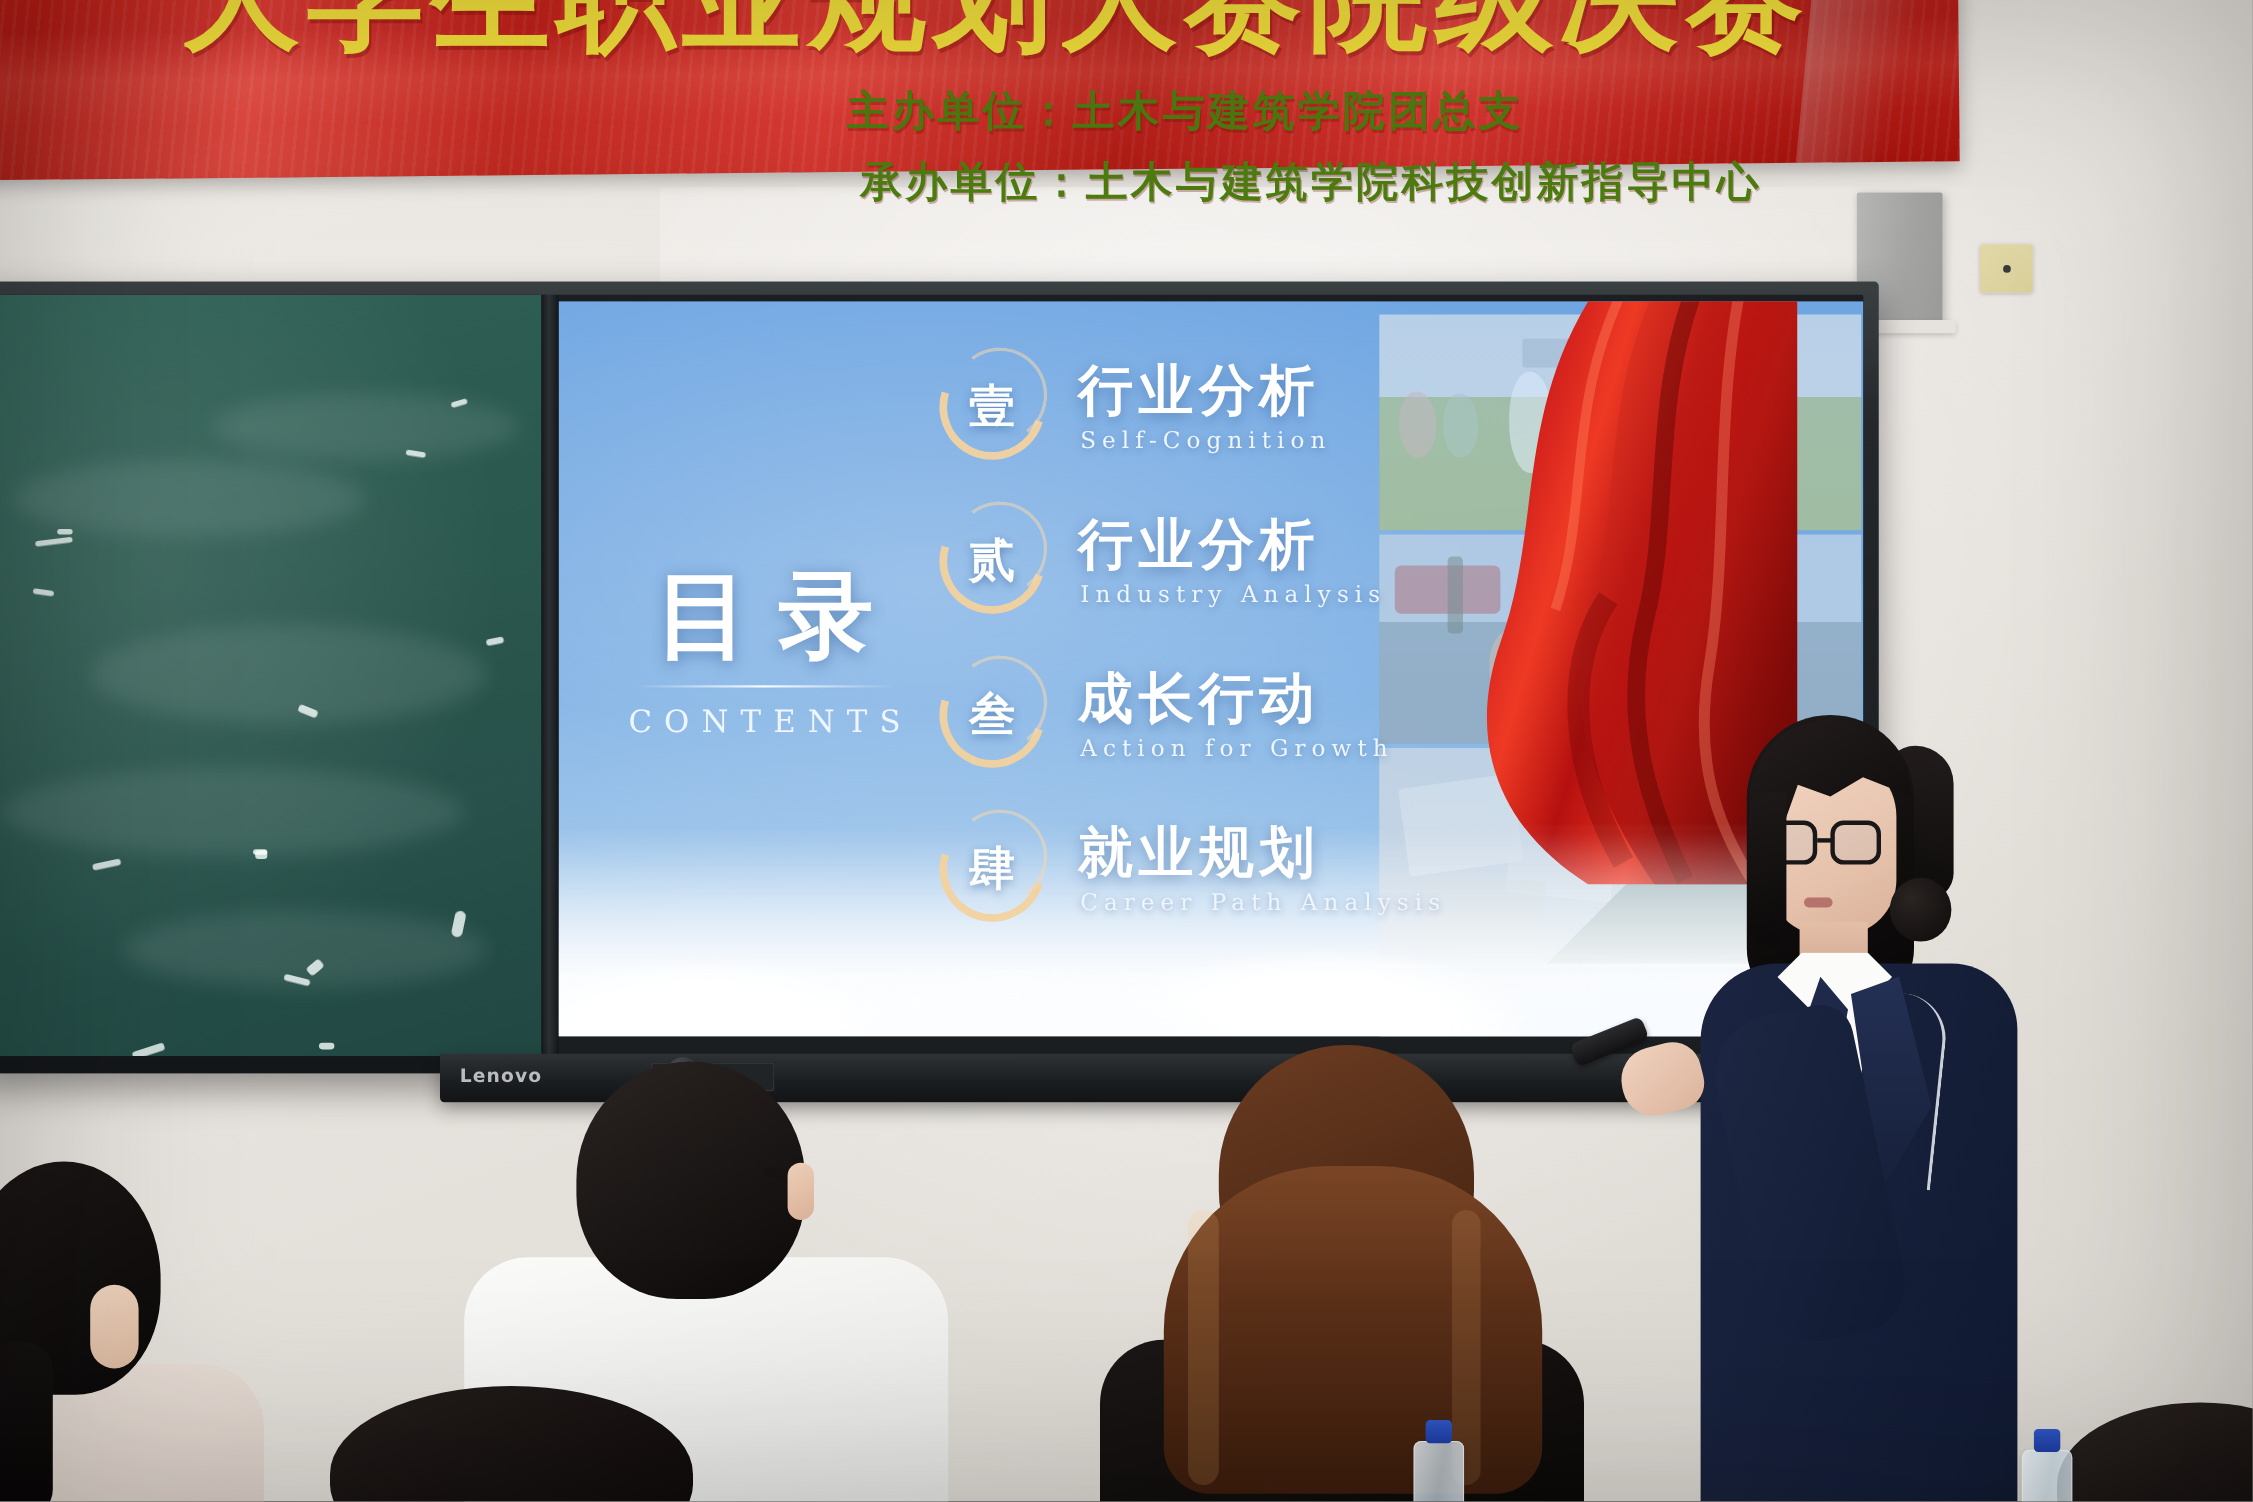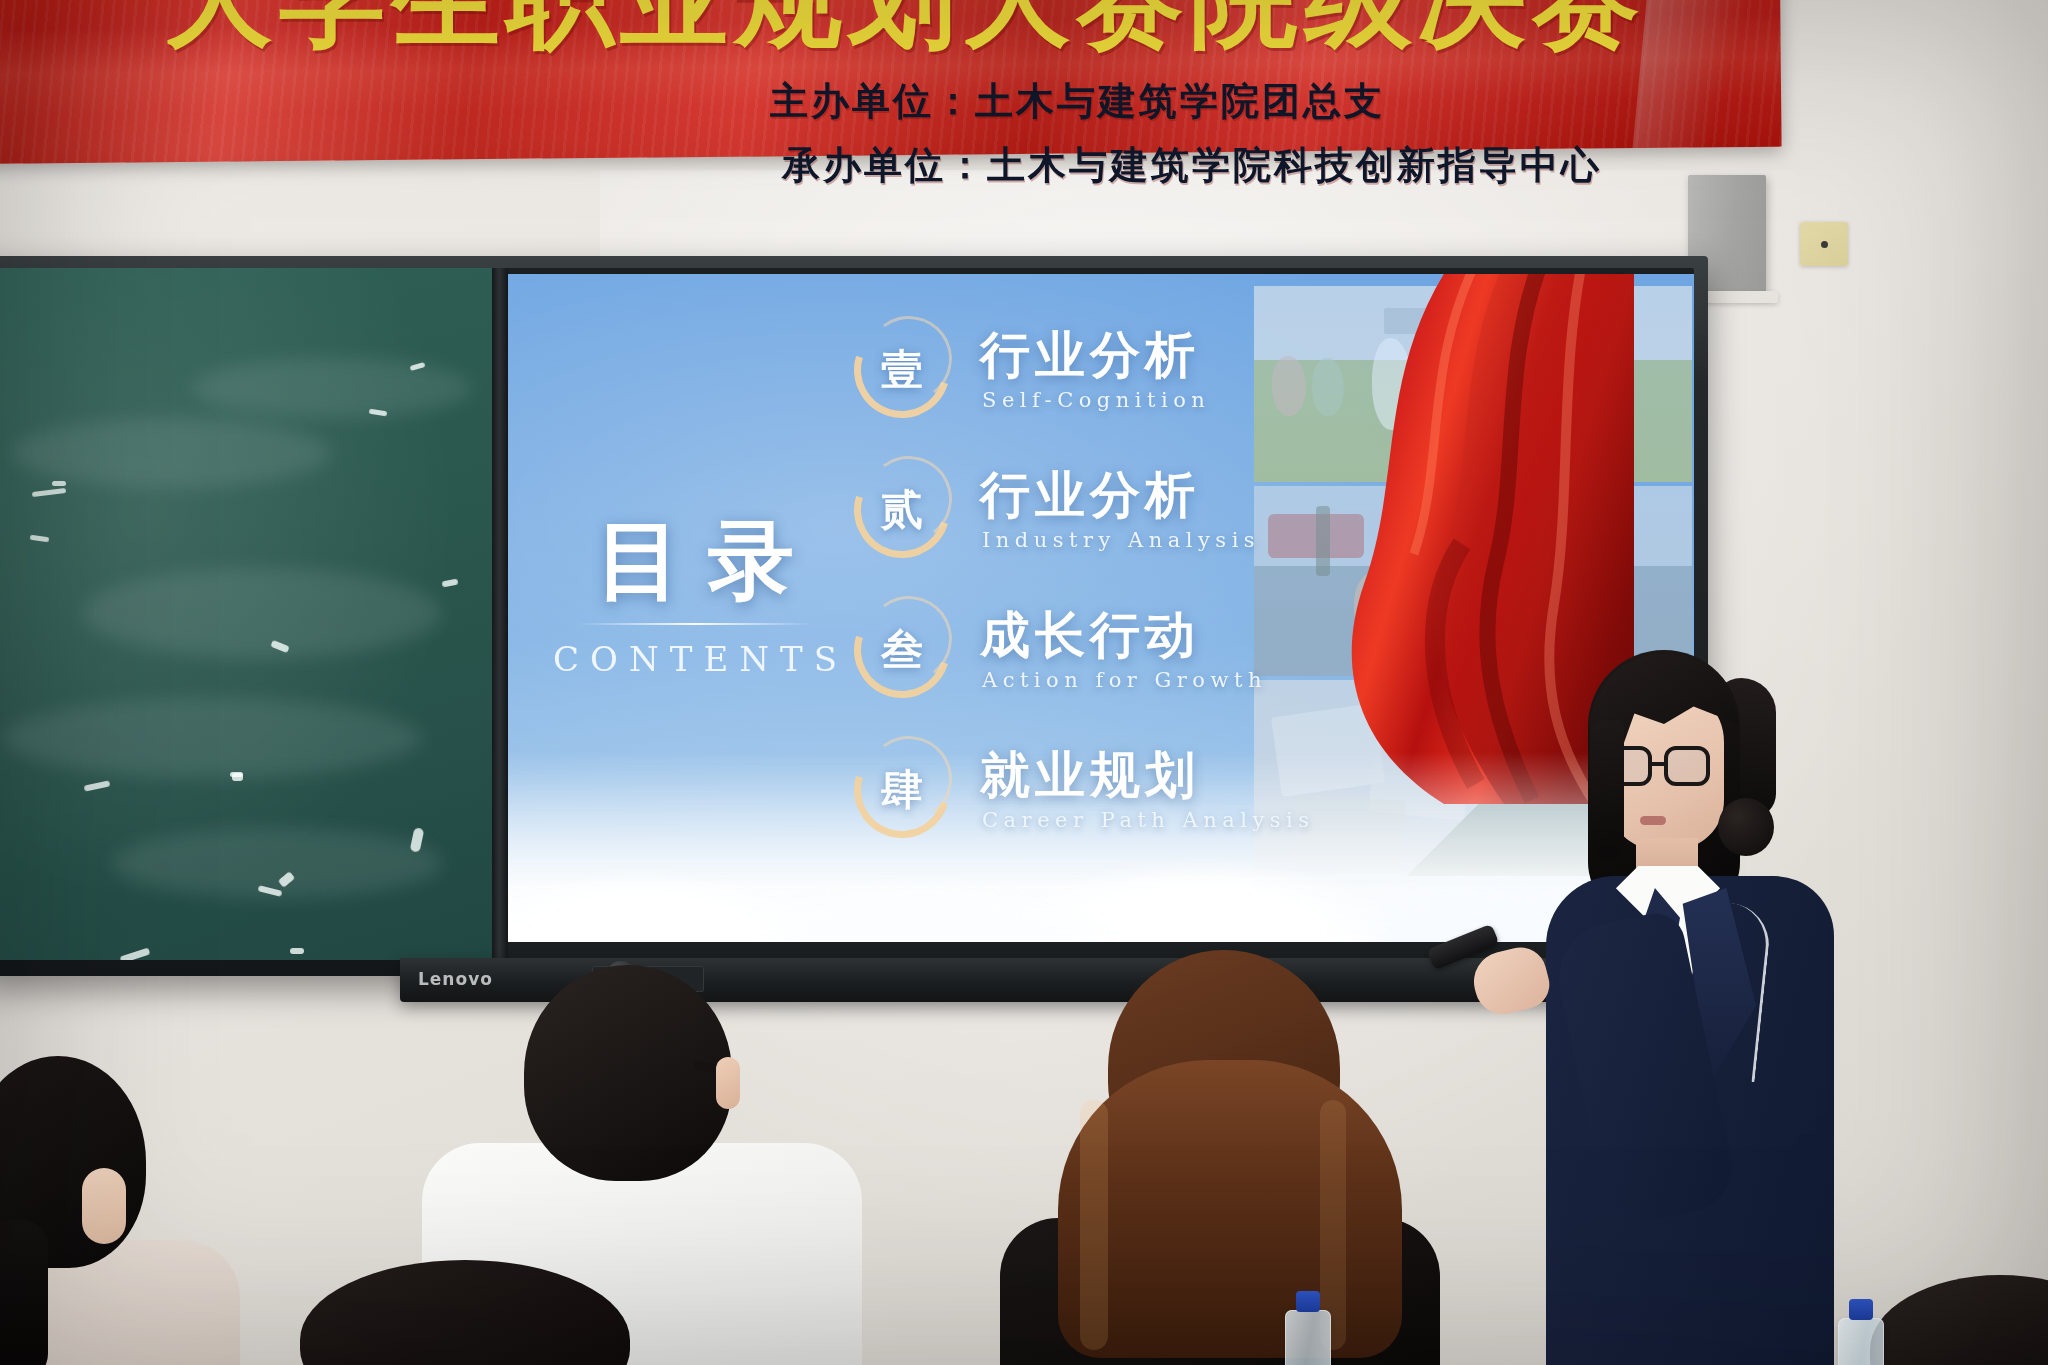--- a/index.html
+++ b/index.html
@@ -35,21 +35,21 @@
               rgba(255,255,255,.10) 72%, rgba(0,0,0,.16) 88%); }
   .banner-fold { position:absolute; right:-10px; top:0; width:150px; height:100%;
             background:linear-gradient(100deg,rgba(255,255,255,.30),rgba(255,255,255,0) 60%);
             transform:skewX(-6deg); }
 
   .banner-title { position:absolute; left:0; top:-56px; width:1810px;
             text-align:center; color:#f3e03c; font-size:108px; font-weight:700;
             letter-spacing:6px; line-height:1; white-space:nowrap;
             font-family:"DejaVu Sans", sans-serif;
             text-shadow:2px 3px 0 rgba(120,10,5,.35); }
-  .banner-line { position:absolute; color:#0f172a; font-weight:700;
+  .banner-line { position:absolute; color:#4d7c0f; font-weight:700;
             font-size:38px; letter-spacing:3px; white-space:nowrap;
             font-family:Liberation Sans, sans-serif;
             text-shadow:1px 2px 0 rgba(120,10,5,.30); }
   .banner-line.l1 { left:770px; top:76px; }
   .banner-line.l2 { left:762px; top:140px;margin-left:20px; }
 
   
   .speaker-box { position:absolute; left:1688px; top:175px; width:78px; height:120px;
             background:linear-gradient(100deg,#b8b8b6,#a4a4a2 55%,#9a9a98);
             border-radius:2px 2px 0 0; box-shadow:2px 3px 9px rgba(0,0,0,.22); }
@@ -95,21 +95,21 @@
               linear-gradient(180deg, rgba(255,255,255,0) 0%, rgba(255,255,255,.9) 52%, #ffffff 100%);
             filter:blur(2px); }
 
   
   .contents-block { position:absolute; left:22px; top:243px; width:330px; text-align:center; }
   .contents-zh { font-family:"DejaVu Serif", serif; font-size:86px; font-weight:700;
             color:#ffffff; letter-spacing:26px; text-indent:26px; line-height:1;
             text-shadow:0 3px 14px rgba(30,70,130,.45); }
   .contents-rule { width:236px; height:2px; margin:20px auto 14px;
             background:linear-gradient(90deg,rgba(255,255,255,0),rgba(255,255,255,.95),rgba(255,255,255,0)); }
-  .contents-en { font-size:34px; letter-spacing:11px; color:#f0f6fd; text-indent:11px;
+  .contents-en { font-size:28px; letter-spacing:11px; color:#f0f6fd; text-indent:11px;
             font-family:"DejaVu Serif", serif; }
 
   
   .toc { position:absolute; left:346px; top:36px; width:480px; }
   .toc-item { position:relative; height:140px; }
   .toc-ring { position:absolute; left:0; top:12px; width:96px; height:96px; }
   .toc-ring .arc { position:absolute; inset:0; border-radius:50%;
             border:7px solid #f3d2a0; border-top-color:transparent; border-right-color:transparent;
             transform:rotate(-28deg); opacity:.95; }
   .toc-ring .arc2 { position:absolute; left:12px; top:-6px; width:86px; height:86px;

